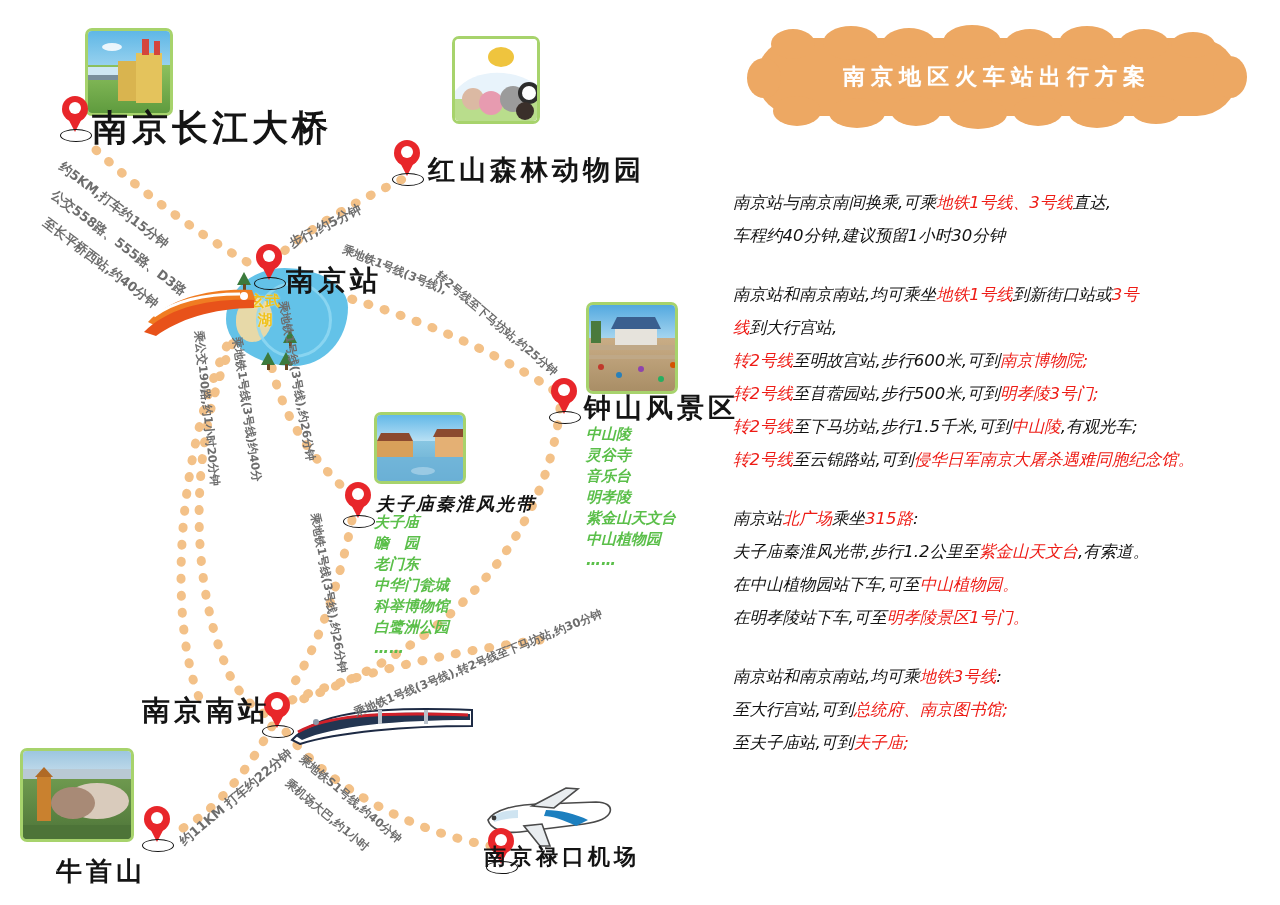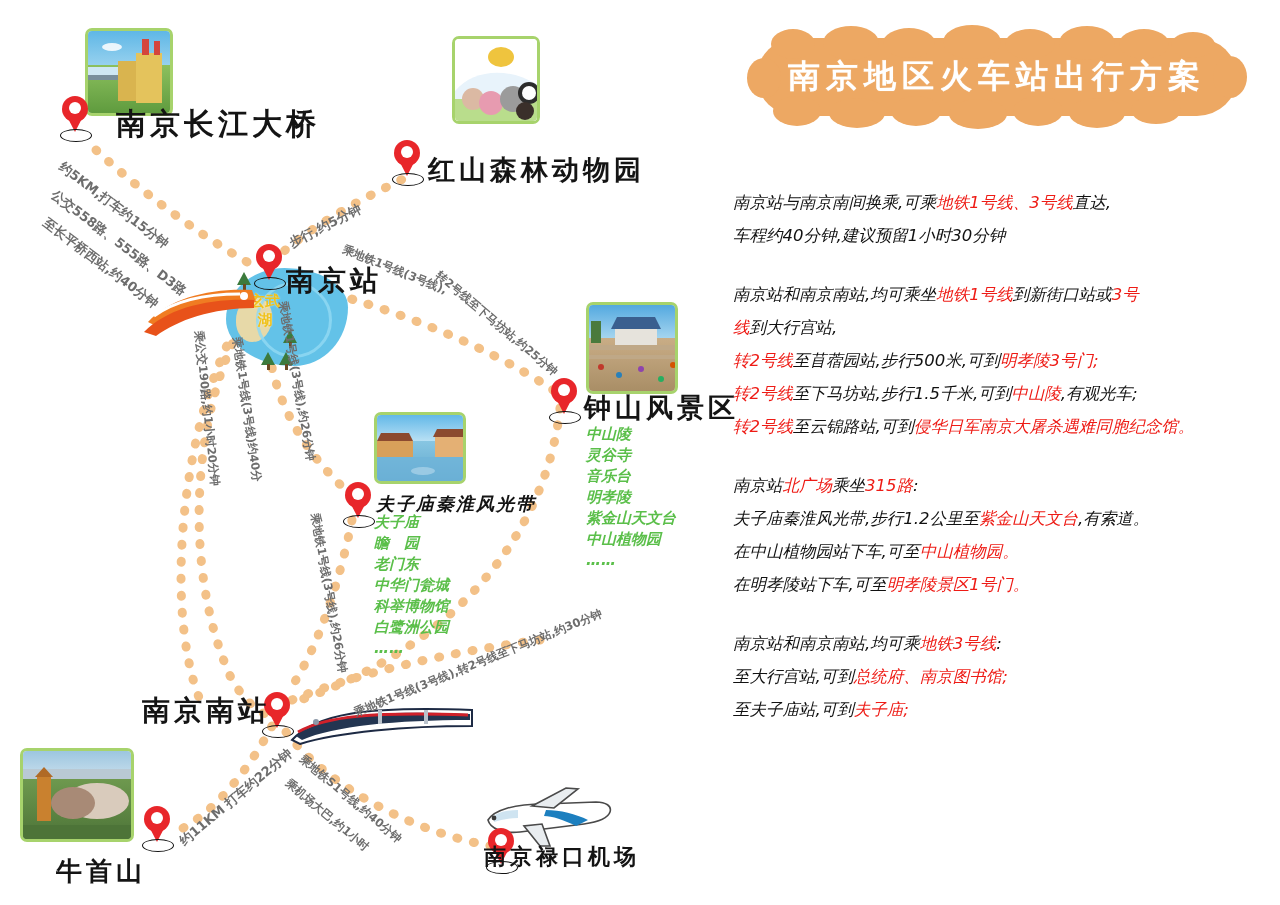--- a/index.html
+++ b/index.html
@@ -19,21 +19,21 @@
     position:absolute;left:757px;top:38px;width:480px;height:78px;
   }
   #title-banner .cloud{
     position:absolute;inset:0;background:#eda863;
     border-radius:40px/38px;
     filter:blur(0.2px);
   }
   #title-banner .bump{position:absolute;background:#eda863;border-radius:50%;}
   #title-banner .title-text{
     position:absolute;inset:0;display:flex;align-items:center;justify-content:center;
-    color:#ffffff;font-size:32px;letter-spacing:6px;font-weight:bold;
+    color:#ffffff;font-size:22px;letter-spacing:6px;font-weight:bold;
     font-family:"DejaVu Sans","Liberation Sans",sans-serif;
     text-shadow:0 0 1px rgba(255,255,255,.5);
     z-index:3;
   }
 
   
   #info-panel{
     position:absolute;left:733px;top:186px;width:530px;
     font-size:16.5px;line-height:33px;font-style:italic;
     font-family:"DejaVu Sans","Liberation Sans",sans-serif;
@@ -328,21 +328,21 @@
         <div class="hole"></div>
         <div class="shadow"></div>
     </div>
     <div class="pin" style="left:488px;top:828px;">
       <div class="head"></div>
         <div class="tip"></div>
         <div class="hole"></div>
         <div class="shadow"></div>
     </div>
 
-    <div class="place-label" style="left:116px;top:104px;font-size:30px;">南京长江大桥</div>
+    <div class="place-label" style="left:92px;top:104px;font-size:36px;">南京长江大桥</div>
 
     <div class="place-label" style="left:428px;top:152px;font-size:27px;">红山森林动物园</div>
 
     <div class="place-label" style="left:286px;top:262px;font-size:28px;">南京站</div>
 
     <div class="place-label" style="left:584px;top:390px;font-size:27px;">钟山风景区</div>
 
     <div class="place-label" style="left:376px;top:492px;font-size:18px;letter-spacing:2px;font-style:italic;">夫子庙秦淮风光带</div>
 
     <div class="place-label" style="left:142px;top:692px;font-size:28px;">南京南站</div>
@@ -422,20 +422,21 @@
   <div id="info-panel">
 
     <div class="para">
       <div class="line"><span>南京站与南京南间换乘,可乘</span><span class="hl">地铁1号线、3号线</span><span>直达,</span></div>
       <div class="line"><span>车程约40分钟,建议预留1小时30分钟</span></div>
     </div>
 
     <div class="para">
       <div class="line"><span>南京站和南京南站,均可乘坐</span><span class="hl">地铁1号线</span><span>到新街口站或</span><span class="hl">3号</span></div>
       <div class="line"><span class="hl">线</span><span>到大行宫站,</span></div>
+      <div class="line"><span class="hl">转2号线</span><span>至明故宫站,步行600米,可到</span><span class="hl">南京博物院;</span></div>
       <div class="line"><span class="hl">转2号线</span><span>至苜蓿园站,步行500米,可到</span><span class="hl">明孝陵3号门;</span></div>
       <div class="line"><span class="hl">转2号线</span><span>至下马坊站,步行1.5千米,可到</span><span class="hl">中山陵</span><span>,有观光车;</span></div>
       <div class="line"><span class="hl">转2号线</span><span>至云锦路站,可到</span><span class="hl">侵华日军南京大屠杀遇难同胞纪念馆。</span></div>
     </div>
 
     <div class="para">
       <div class="line"><span>南京站</span><span class="hl">北广场</span><span>乘坐</span><span class="hl">315路</span><span>:</span></div>
       <div class="line"><span>夫子庙秦淮风光带,步行1.2公里至</span><span class="hl">紫金山天文台</span><span>,有索道。</span></div>
       <div class="line"><span>在中山植物园站下车,可至</span><span class="hl">中山植物园。</span></div>
       <div class="line"><span>在明孝陵站下车,可至</span><span class="hl">明孝陵景区1号门。</span></div>

